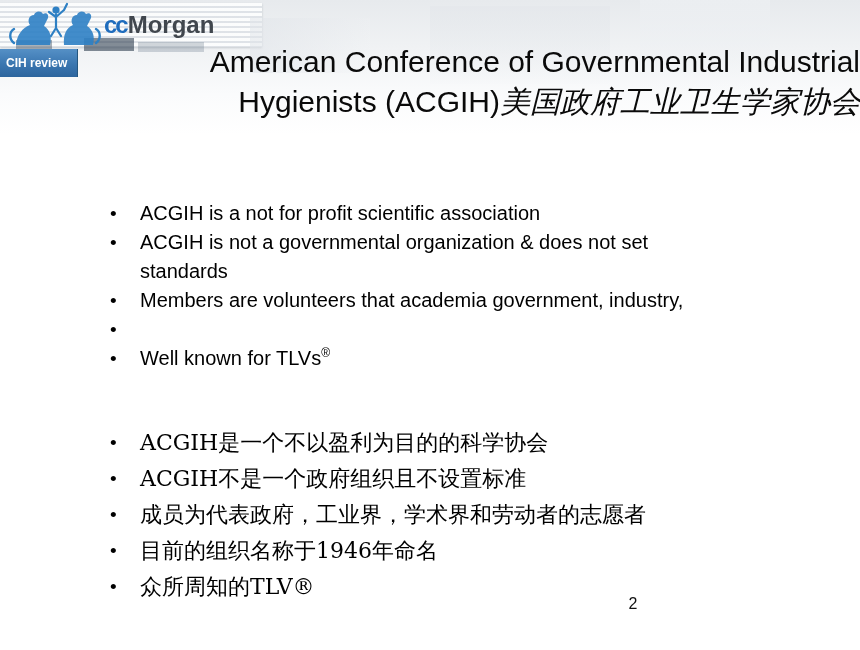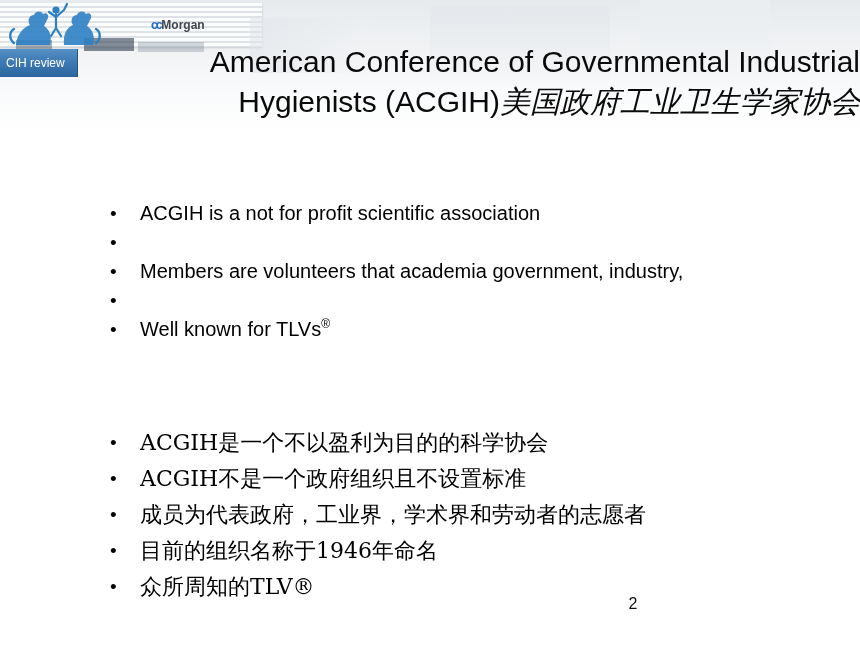--- a/index.html
+++ b/index.html
@@ -29,30 +29,30 @@
     background:linear-gradient(180deg,rgba(236,239,242,.8),rgba(250,251,252,.1));}
   .bg-panel-c{position:absolute;left:250px;top:18px;width:120px;height:55px;
     background:linear-gradient(90deg,rgba(224,228,233,.55),rgba(245,246,248,.1));}
   .bg-dark-a{position:absolute;left:84px;top:38px;width:50px;height:13px;background:#1f3042;opacity:.55;}
   .bg-dark-b{position:absolute;left:16px;top:40px;width:36px;height:11px;background:#24364a;opacity:.38;}
   .bg-dark-c{position:absolute;left:138px;top:42px;width:66px;height:10px;background:#5c6e80;opacity:.28;}
 
   
   .logo{position:absolute;left:6px;top:2px;display:flex;align-items:center;gap:2px;}
   .logo svg{display:block;}
-  .logo-text{font-size:12px;line-height:18px;white-space:nowrap;margin-left:47px;}
+  .logo-text{font-size:24px;line-height:18px;white-space:nowrap;}
   .logo-cc{color:#1e6cbd;font-weight:bold;letter-spacing:-2px;margin-right:1px;}
   .logo-brand{color:#41474e;font-weight:bold;letter-spacing:0;}
 
   
   .badge{
     position:absolute;left:0;top:49px;width:78px;height:28px;
     background:linear-gradient(180deg,#5590c6 0%,#3a76b0 55%,#2d659e 100%);
     border-right:1px solid #24567f;
-    color:#fff;font-size:12px;font-weight:normal;
+    color:#fff;font-size:12px;font-weight:bold;
     line-height:28px;padding-left:6px;box-sizing:border-box;
     white-space:nowrap;
   }
 
   
   .title{
     position:absolute;left:0;top:42px;width:860px;
     text-align:right;font-size:30px;line-height:40px;color:#0a0a0a;
   }
   .title .zh-part{font-family:"DejaVu Serif", serif;font-style:italic;}
@@ -118,20 +118,24 @@
     <div><span>Hygienists (ACGIH)</span><span class="zh-part">美国政府工业卫生学家协会</span></div>
   </div>
 
   <ul class="bullets bullets-en">
     <li>
       <span class="mk">•</span>
       <span class="tx">ACGIH is a not for profit scientific association</span>
     </li>
     <li>
       <span class="mk">•</span>
+      <span class="tx">
+        <span class="ln">ACGIH is not a governmental organization &amp; does not set</span>
+        <span class="ln">standards</span>
+      </span>
     </li>
     <li>
       <span class="mk">•</span>
       <span class="tx">
         <span class="ln">Members are volunteers that academia government, industry,</span>
       </span>
     </li>
     <li>
       <span class="mk">•</span>
     </li>

